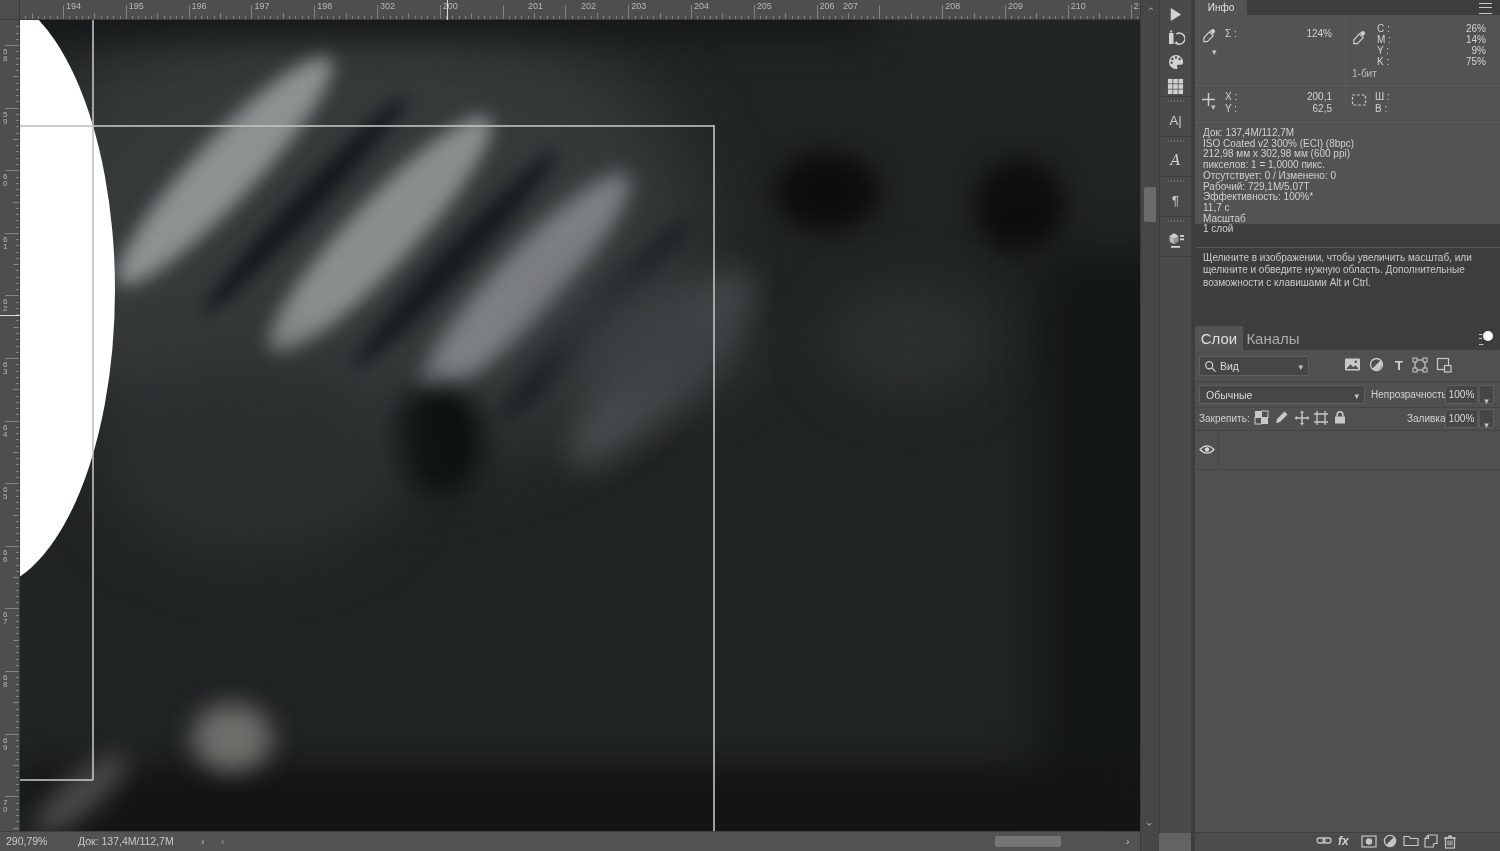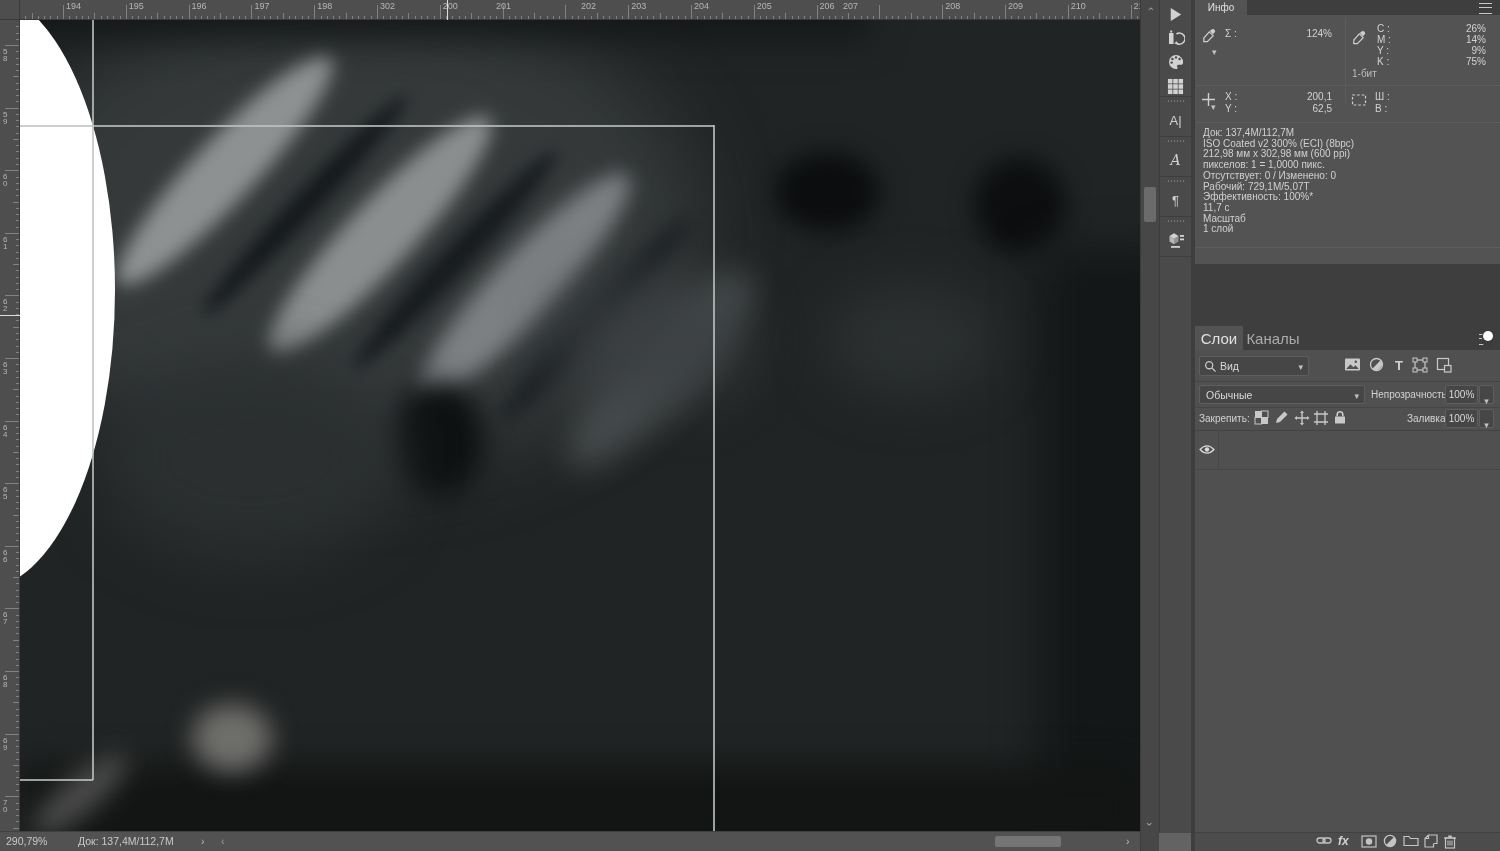--- a/index.html
+++ b/index.html
@@ -264,21 +264,21 @@
       <div class="tick h t0" style="left: 1104.3px;"></div>
       <div class="tick h t2" style="left: 1110.6px;"></div>
       <div class="tick h t0" style="left: 1116.9px;"></div>
       <div class="rlab" style="left: 46px;">194</div>
       <div class="rlab" style="left: 108.8px;">195</div>
       <div class="rlab" style="left: 171.6px;">196</div>
       <div class="rlab" style="left: 234.4px;">197</div>
       <div class="rlab" style="left: 297.2px;">198</div>
       <div class="rlab" style="left: 360px;">302</div>
       <div class="rlab" style="left: 422.8px;">200</div>
-      <div class="rlab" style="left: 476px;">201</div>
+      <div class="rlab" style="left: 508px;">201</div>
       <div class="rlab" style="left: 561px;">202</div>
       <div class="rlab" style="left: 611.2px;">203</div>
       <div class="rlab" style="left: 674px;">204</div>
       <div class="rlab" style="left: 736.8px;">205</div>
       <div class="rlab" style="left: 799.6px;">206</div>
       <div class="rlab" style="left: 823px;">207</div>
       <div class="rlab" style="left: 925.2px;">208</div>
       <div class="rlab" style="left: 988px;">209</div>
       <div class="rlab" style="left: 1050.8px;">210</div>
       <div class="rlab" style="left: 1113.6px;">211</div>
@@ -552,21 +552,21 @@
       <div class="dock-div" style="top: 256px;"></div>
       <div class="dock-handle" style="top: 100px;"></div>
       <div class="dock-handle" style="top: 140px;"></div>
       <div class="dock-handle" style="top: 180px;"></div>
       <div class="dock-handle" style="top: 220px;"></div>
     </div>
   <div class="abs" id="dock-grip"></div>
 
   <div class="abs" id="panels">
 
-    <div class="panel" id="info-panel" style="top:0;height:264px;">
+    <div class="panel" id="info-panel" style="top:0;height:224px;">
       <div class="tabbar" style="height:15px;">
         <div class="tab active" style="left:0;width:52px;font-size:10px;">Инфо</div>
         <div class="burger" style="left:284px;top:3px;"></div>
       </div>
 
       <div class="vline" style="left:150px;top:18px;height:86px;"></div>
       <div class="hline" style="left:0;top:85px;width:305px;"></div>
       <div class="hline" style="left:0;top:122px;width:305px;"></div>
       <div class="hline" style="left:0;top:247px;width:305px;"></div>
 
@@ -622,20 +622,21 @@
           <div>ISO Coated v2 300% (ECI) (8bpc)</div>
           <div>212,98 мм x 302,98 мм (600 ppi)</div>
           <div>пикселов: 1 = 1,0000 пикс.</div>
           <div>Отсутствует: 0 / Изменено: 0</div>
           <div>Рабочий: 729,1M/5,07T</div>
           <div>Эффективность: 100%*</div>
           <div>11,7 с</div>
           <div>Масштаб</div>
           <div>1 слой</div>
         </div>
+      <div id="hint">Щелкните в изображении, чтобы увеличить масштаб, или щелкните и обведите нужную область. Дополнительные возможности с клавишами Alt и Ctrl.</div>
     </div>
 
     <div class="panel" id="layers-panel" style="top:326px;height:525px;background:#505050;">
       <div class="tabbar" style="height:24px;">
         <div class="tab active" style="left:0;width:48px;">Слои</div>
         <div class="tab inactive" style="left:48px;width:60px;">Каналы</div>
         <div class="burger" style="left:284px;top:8px;"></div>
       </div>
 
       <div class="dd" style="left:4px;top:30px;width:110px;height:20px;">

